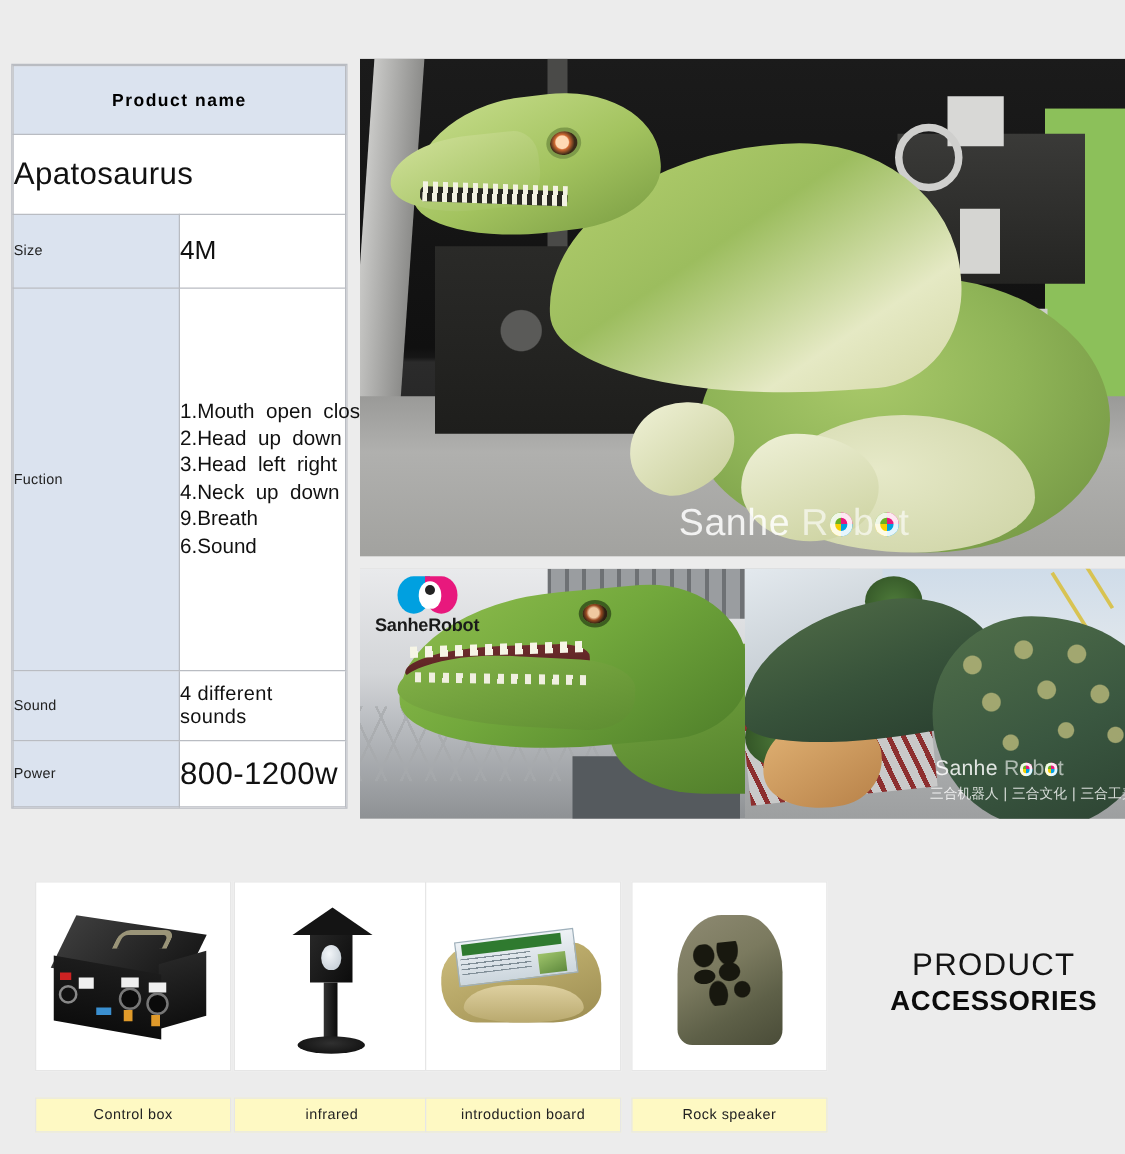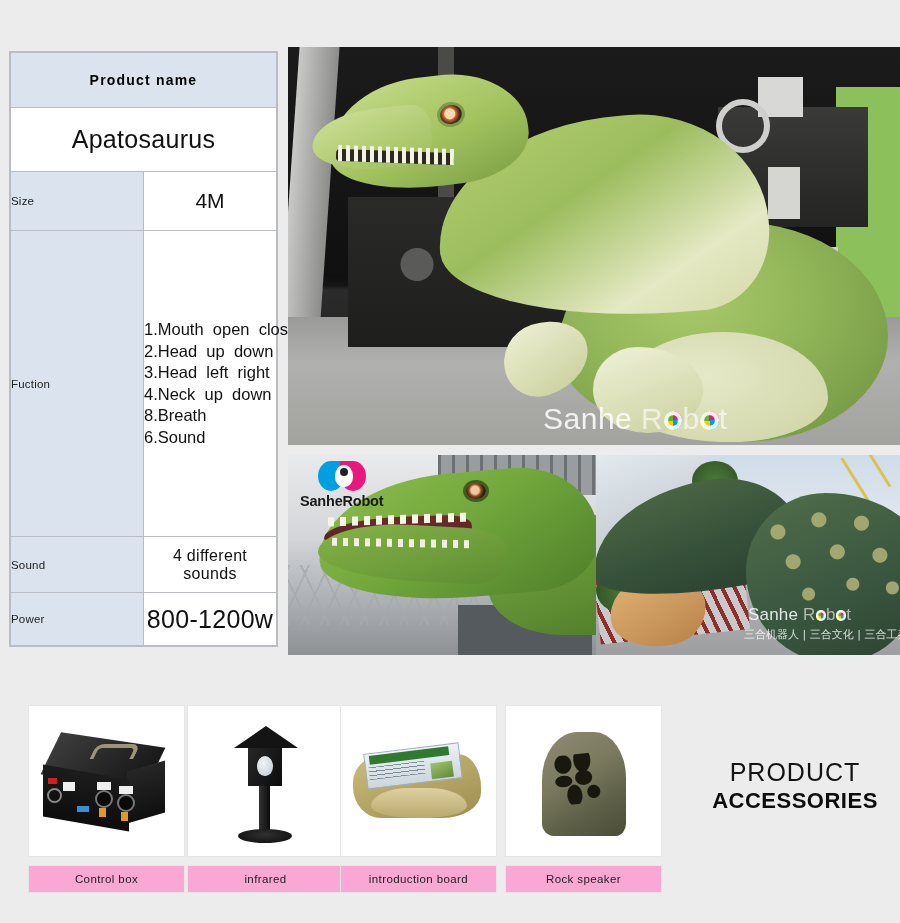--- a/index.html
+++ b/index.html
@@ -22,21 +22,21 @@
     border:1px solid #b9bcc2;
     padding:0;vertical-align:middle;
   }
   .lbl{
     background:#dbe3ef;
     width:68px;
     font-size:11.5px;color:#222;
     padding:4px 0 4px 7px;
     letter-spacing:.2px;
   }
-  .val{background:#fff;text-align:center;color:#111;}
+  .val{background:#fff;text-align:left;color:#111;}
   .hdr-cell{
     background:#dbe3ef;text-align:center;
     font-size:14px;font-weight:bold;color:#000000;
     letter-spacing:1.2px;height:54px;
   }
   .name-cell{height:63px;font-size:25px;letter-spacing:.3px;}
   .size-cell{height:58px;font-size:21px;}
   .func-cell{height:305px;text-align:left;padding:0 0 0 22px;}
   .func-list{list-style:none;margin:0;padding:0;}
   .func-list li{
@@ -266,22 +266,22 @@
   .dot-sm{width:.6em;height:.6em;}
 
   
   .acc-row{position:absolute;left:28px;top:705px;}
   .acc{position:absolute;top:0;width:155px;}
   .acc-img{
     width:155px;height:150px;background:#fff;position:relative;overflow:hidden;
     border:1px solid #e6e6e6;
   }
   .acc-cap{
-    width:155px;height:26px;background:#f9a8d4;border:1px solid #e6e6e6;
-    border-top:none;margin-top:8px;
+    width:155px;height:26px;background:#fef9c3;border:1px solid #e6e6e6;
+    border-top:none;margin-top:21px;
     display:flex;align-items:center;justify-content:center;
     font-size:11.5px;color:#222;letter-spacing:.4px;
   }
   .acc-cap.sep{border-top:1px solid #e6e6e6;}
 
   
   .cb-top{position:absolute;left:18px;top:34px;width:112px;height:42px;
     background:linear-gradient(120deg,#3d3d3d,#141414);
     transform:skewX(-26deg) skewY(8deg);}
   .cb-front{position:absolute;left:14px;top:66px;width:86px;height:52px;
@@ -374,21 +374,21 @@
       <td class="val size-cell">4M</td>
     </tr>
     <tr>
       <td class="lbl">Fuction</td>
       <td class="val func-cell">
         <ul class="func-list">
           <li>1.Mouth  open  close</li>
           <li>2.Head  up  down</li>
           <li>3.Head  left  right</li>
           <li>4.Neck  up  down</li>
-          <li>8.Breath</li>
+          <li>9.Breath</li>
           <li>6.Sound</li>
         </ul>
       </td>
     </tr>
     <tr>
       <td class="lbl">Sound</td>
       <td class="val sound-cell">4  different  sounds</td>
     </tr>
     <tr>
       <td class="lbl">Power</td>

